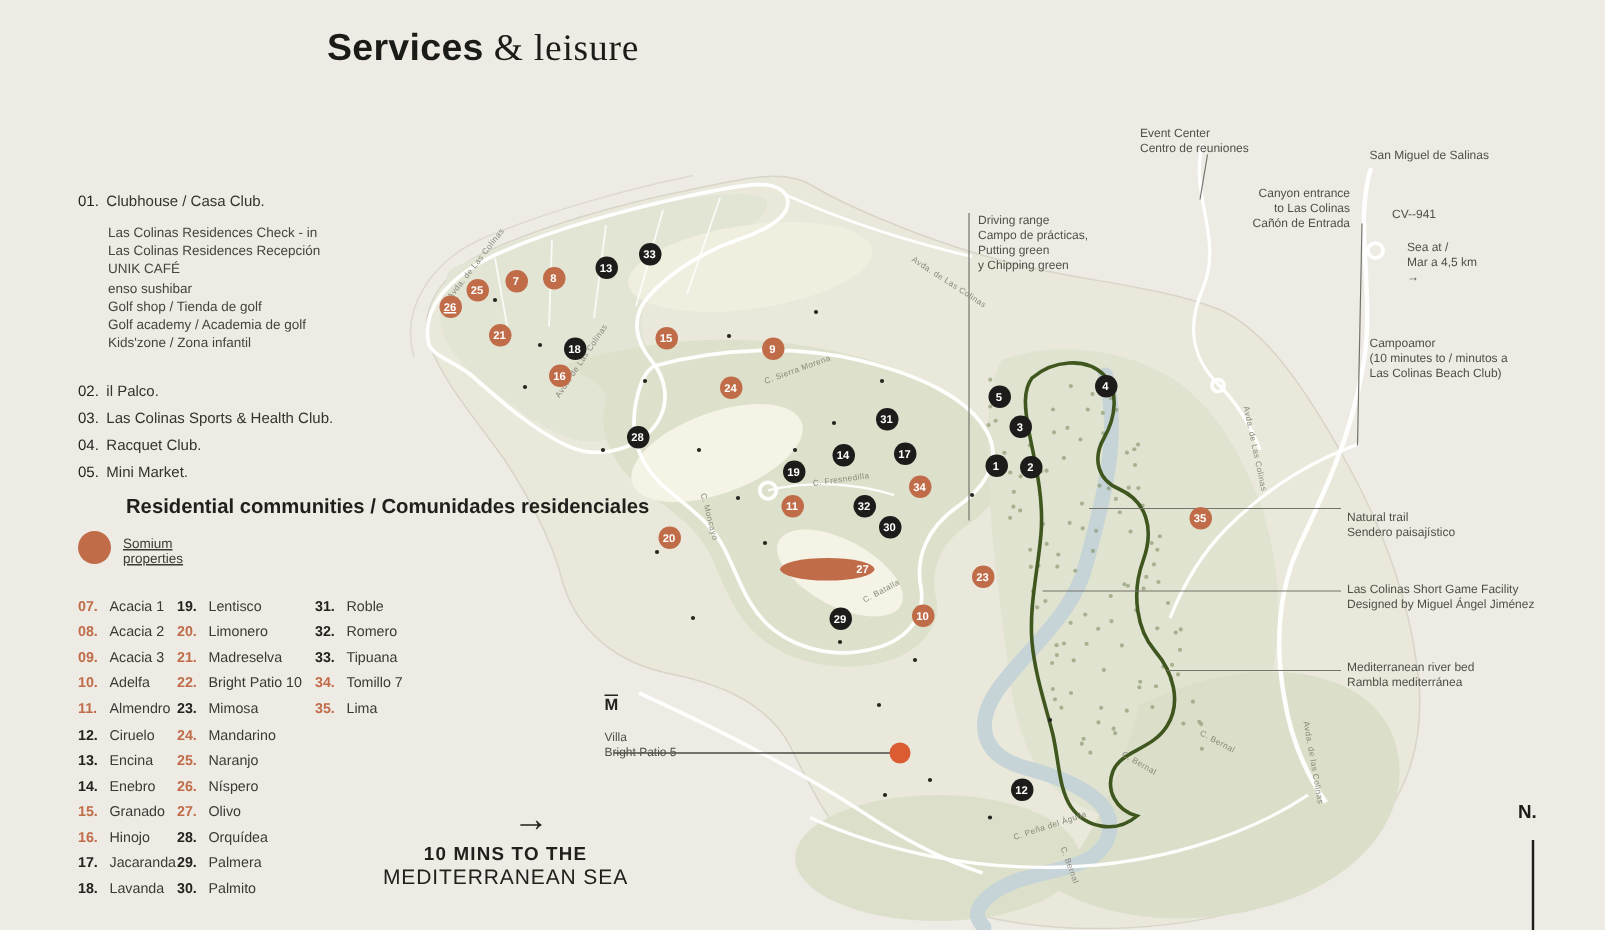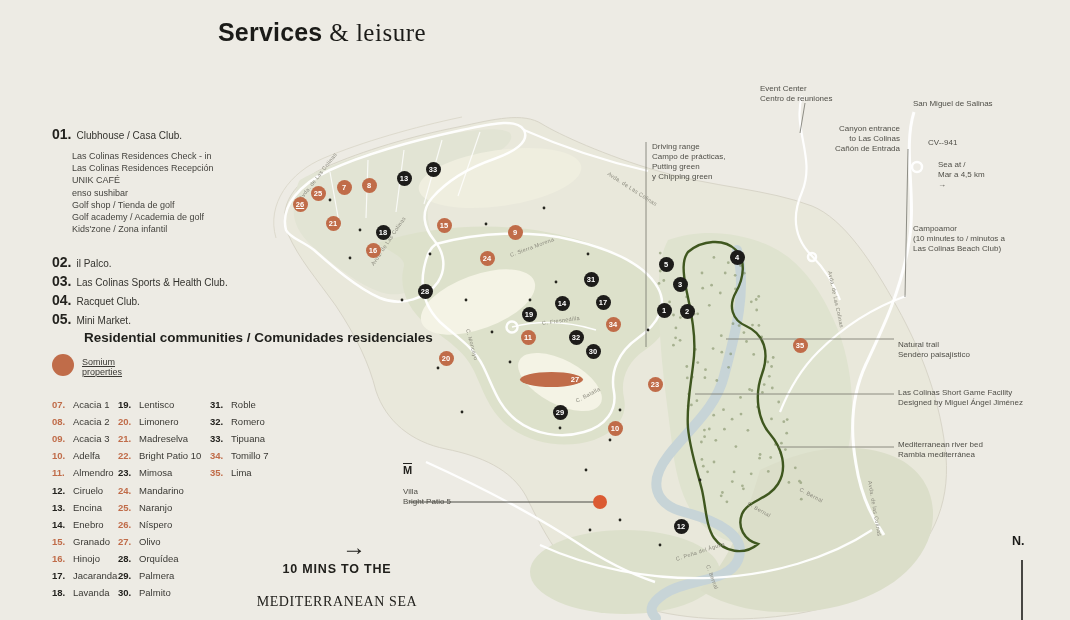--- a/index.html
+++ b/index.html
@@ -12,21 +12,21 @@
   svg{position:absolute;left:0;top:0;}
 
   
   #title{position:absolute;left:218px;top:18px;margin:0;font-size:25px;color:#1B1B18;
          font-weight:800;letter-spacing:.2px;}
   #title .serif{font-family:"Liberation Serif",serif;font-weight:400;letter-spacing:.5px;}
 
   
   #services-list{position:absolute;left:52px;top:122px;width:235px;}
   .svc-item{margin-top:7px;font-size:10px;line-height:11px;color:#34332E;}
-  .svc-num{font-weight:700;font-size:14px;color:var(--ink);margin-right:5px;}
+  .svc-num{font-weight:400;font-size:10px;color:var(--ink);margin-right:5px;}
   .svc-sub{margin:9px 0 22px 20px;font-size:9px;line-height:12.2px;color:#45443F;}
 
   
   #res-heading{position:absolute;left:52px;top:330px;font-size:13.5px;font-weight:700;color:#1F1F1B;padding-left:32px;}
   #legend{position:absolute;left:52px;top:352px;}
   #legend-dot{position:absolute;left:0;top:2px;width:22px;height:22px;border-radius:50%;background:var(--somium);}
   #legend-text{position:absolute;left:30px;top:5px;font-size:9px;line-height:10px;color:#3A3934;text-decoration:underline;}
 
   
   .comm-col{position:absolute;top:396px;}
@@ -52,21 +52,21 @@
   
   #villa{position:absolute;left:403px;top:460px;}
   #villa-logo{display:inline-block;font-size:11px;line-height:11px;font-weight:700;color:#23221E;
               border-top:1.5px solid #23221E;padding-top:1px;}
   #villa-lines{margin-top:9px;font-size:8px;line-height:10px;color:var(--lbl);}
 
   
   #footer{position:absolute;left:252px;top:536px;width:170px;text-align:center;color:#21201C;}
   #footer-arrow{font-size:24px;line-height:22px;margin-left:34px;font-weight:400;}
   #footer-line1{font-size:12.5px;font-weight:700;letter-spacing:.8px;margin-top:4px;}
-  #footer-line2{font-family:Liberation Serif, serif;font-size:14px;letter-spacing:.6px;margin-top:18px;}
+  #footer-line2{font-family:Liberation Sans, sans-serif;font-size:14px;letter-spacing:.6px;margin-top:0;}
 
   
   #compass{position:absolute;left:1012px;top:534px;font-size:12.5px;font-weight:700;color:#1B1B18;}
 </style>
 </head>
 <body>
 
 <div id="stage">
 
   <svg id="map-svg" width="1070" height="620" viewBox="0 0 1070 620">
@@ -455,21 +455,21 @@
     </div>
   <div id="marker-layer">
       <div class="marker black" style="left: 656.5px; top: 302.5px;">1</div>
       <div class="marker black" style="left: 679.5px; top: 303.5px;">2</div>
       <div class="marker black" style="left: 672.5px; top: 276.5px;">3</div>
       <div class="marker black" style="left: 729.5px; top: 249.5px;">4</div>
       <div class="marker black" style="left: 658.5px; top: 256.5px;">5</div>
       <div class="marker orange" style="left: 336.5px; top: 179.5px;">7</div>
       <div class="marker orange" style="left: 361.5px; top: 177.5px;">8</div>
       <div class="marker orange" style="left: 507.5px; top: 224.5px;">9</div>
-      <div class="marker orange" style="left: 607.5px; top: 421px;">10</div>
+      <div class="marker orange" style="left: 607.5px; top: 403px;">10</div>
       <div class="marker orange" style="left: 520.5px; top: 329.5px;">11</div>
       <div class="marker black" style="left: 673.5px; top: 518.5px;">12</div>
       <div class="marker black" style="left: 396.5px; top: 170.5px;">13</div>
       <div class="marker black" style="left: 554.5px; top: 295.5px;">14</div>
       <div class="marker orange" style="left: 436.5px; top: 217.5px;">15</div>
       <div class="marker orange" style="left: 365.5px; top: 242.5px;">16</div>
       <div class="marker black" style="left: 595.5px; top: 294.5px;">17</div>
       <div class="marker black" style="left: 375.5px; top: 224.5px;">18</div>
       <div class="marker black" style="left: 521.5px; top: 306.5px;">19</div>
       <div class="marker orange" style="left: 438.5px; top: 350.5px;">20</div>

